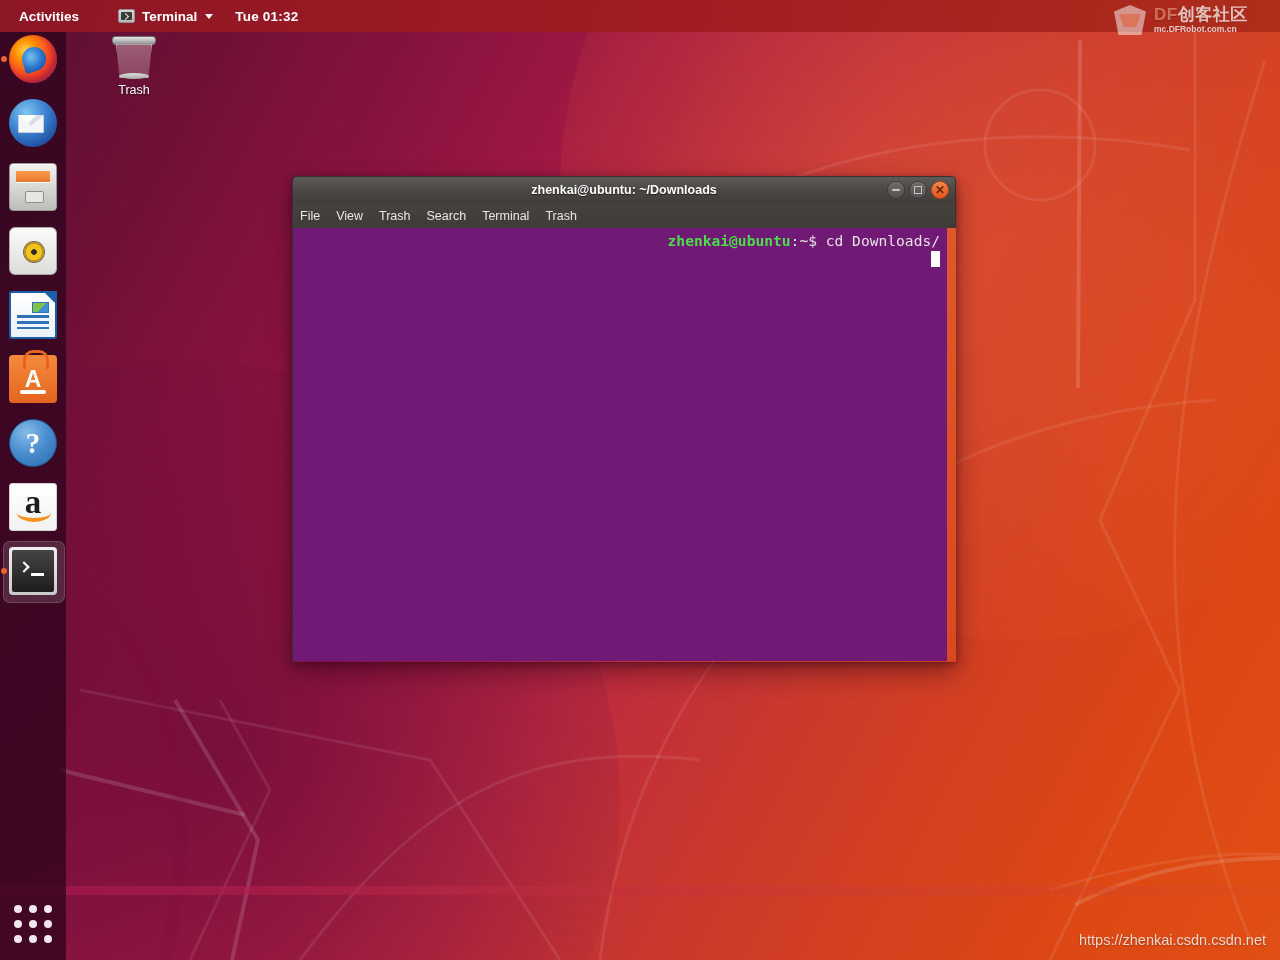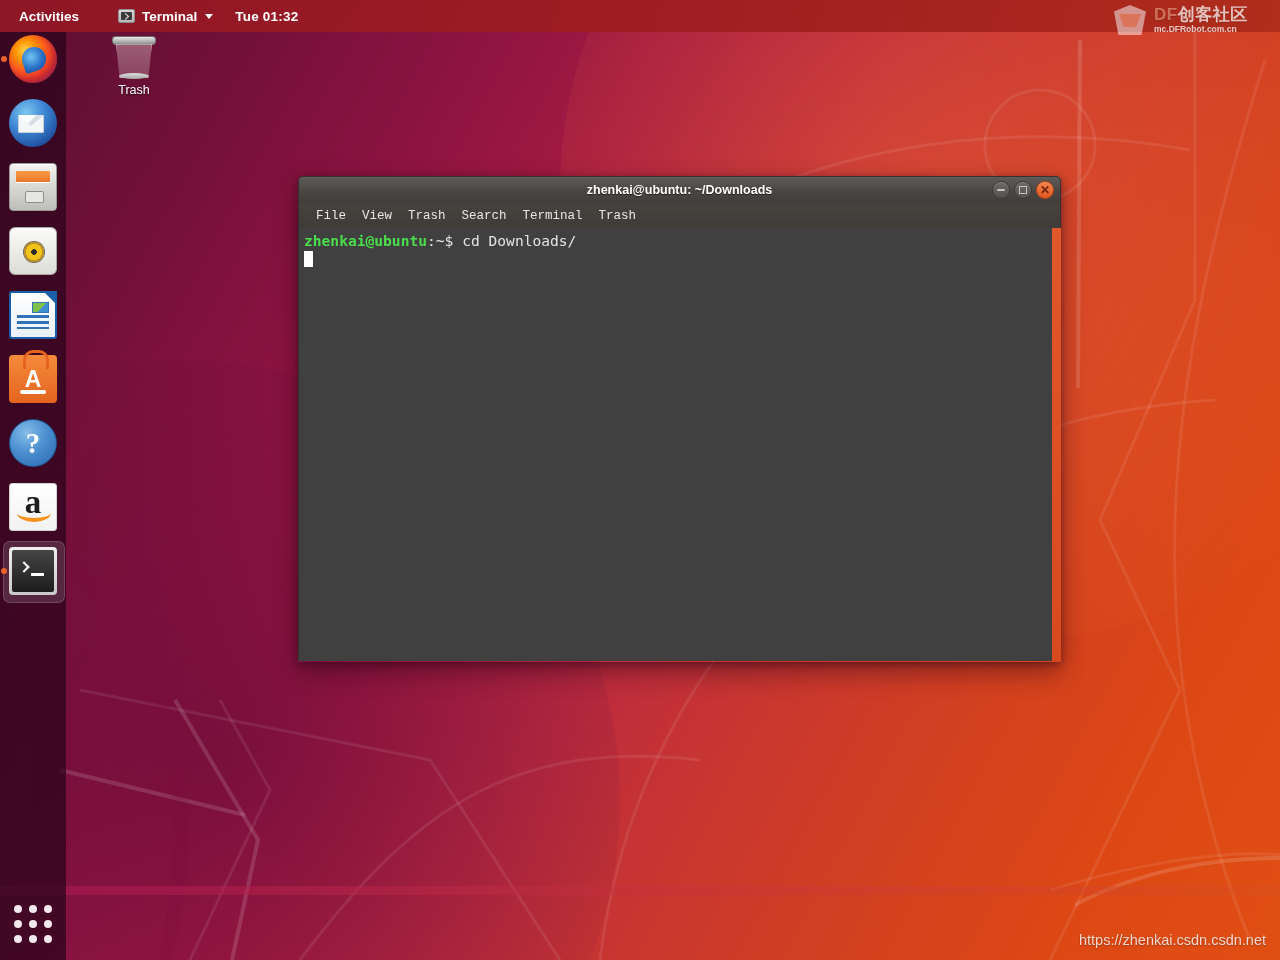--- a/index.html
+++ b/index.html
@@ -295,21 +295,21 @@
     border-radius: 50%;
     background: linear-gradient(180deg,#dedede,#a8a8a8);
   }
   #trash-icon .label {
     margin-top: 5px; color: #ffffff; font-size: 12.5px;
     text-shadow: 0 1px 2px rgba(0,0,0,.65);
   }
 
   
   #terminal-window {
-    position: absolute; left: 298px; top: 176px; width: 763px; height: 486px;
+    position: absolute; left: 292px; top: 176px; width: 664px; height: 486px;
     z-index: 30;
     box-shadow: 0 10px 26px rgba(40,0,20,.45), 0 2px 7px rgba(40,0,20,.4);
     border-radius: 5px 5px 0 0;
   }
   #titlebar {
     height: 27px; border-radius: 5px 5px 0 0;
     background: linear-gradient(180deg,#5d5a57 0%, #4a4745 52%, #403d3b 100%);
     border: 1px solid #35322f; border-bottom: none;
     position: relative; display: flex; align-items: center; justify-content: center;
   }
@@ -330,33 +330,33 @@
     background: linear-gradient(180deg,#f18449,#e2571f);
     border: 1px solid #bb4314; color: #5a1f06;
   }
   .wbtn .dash { width: 8px; height: 2px; background: #c7c4c1; border-radius: 1px; }
   .wbtn .sq { width: 8px; height: 8px; border: 1.6px solid #c7c4c1; }
   .wbtn .x { font-size: 12px; font-weight: bold; line-height: 1; color: #6d2409; }
 
   #menubar {
     height: 25px; background: linear-gradient(180deg,#46433f 0%, #3e3b38 100%);
     border-left: 1px solid #35322f; border-right: 1px solid #35322f;
-    display: flex; align-items: center; padding-left: 10px; gap: 2px; font-family: Liberation Mono, monospace;
+    display: flex; align-items: center; gap: 2px;
   }
   #menubar .mi {
     color: #e9e7e4; font-size: 12.5px; padding: 2px 7px; border-radius: 3px; cursor: pointer;
   }
 
   #term-body {
-    height: 433px; background: #404040;
+    height: 433px; background: #701a75;
     border-left: 1px solid #35322f;
     position: relative; overflow: hidden;
-    padding: 4px 0 0 5px;
+    padding: 4px 16px 0 5px;
     font-family: "DejaVu Sans Mono", "Liberation Mono", monospace;
-    font-size: 14.6px; line-height: 18px;
+    font-size: 14.6px; line-height: 18px; text-align: right;
   }
   #term-body .line { white-space: pre; }
   .c-green { color: #4bdd4b; font-weight: bold; }
   .c-white { color: #e6e1e5; }
   .c-blue  { color: #5c9cf5; font-weight: bold; }
   .cursor {
     display: inline-block; width: 9px; height: 16px; background: #ffffff;
     vertical-align: -3px;
   }
   #term-scroll {

